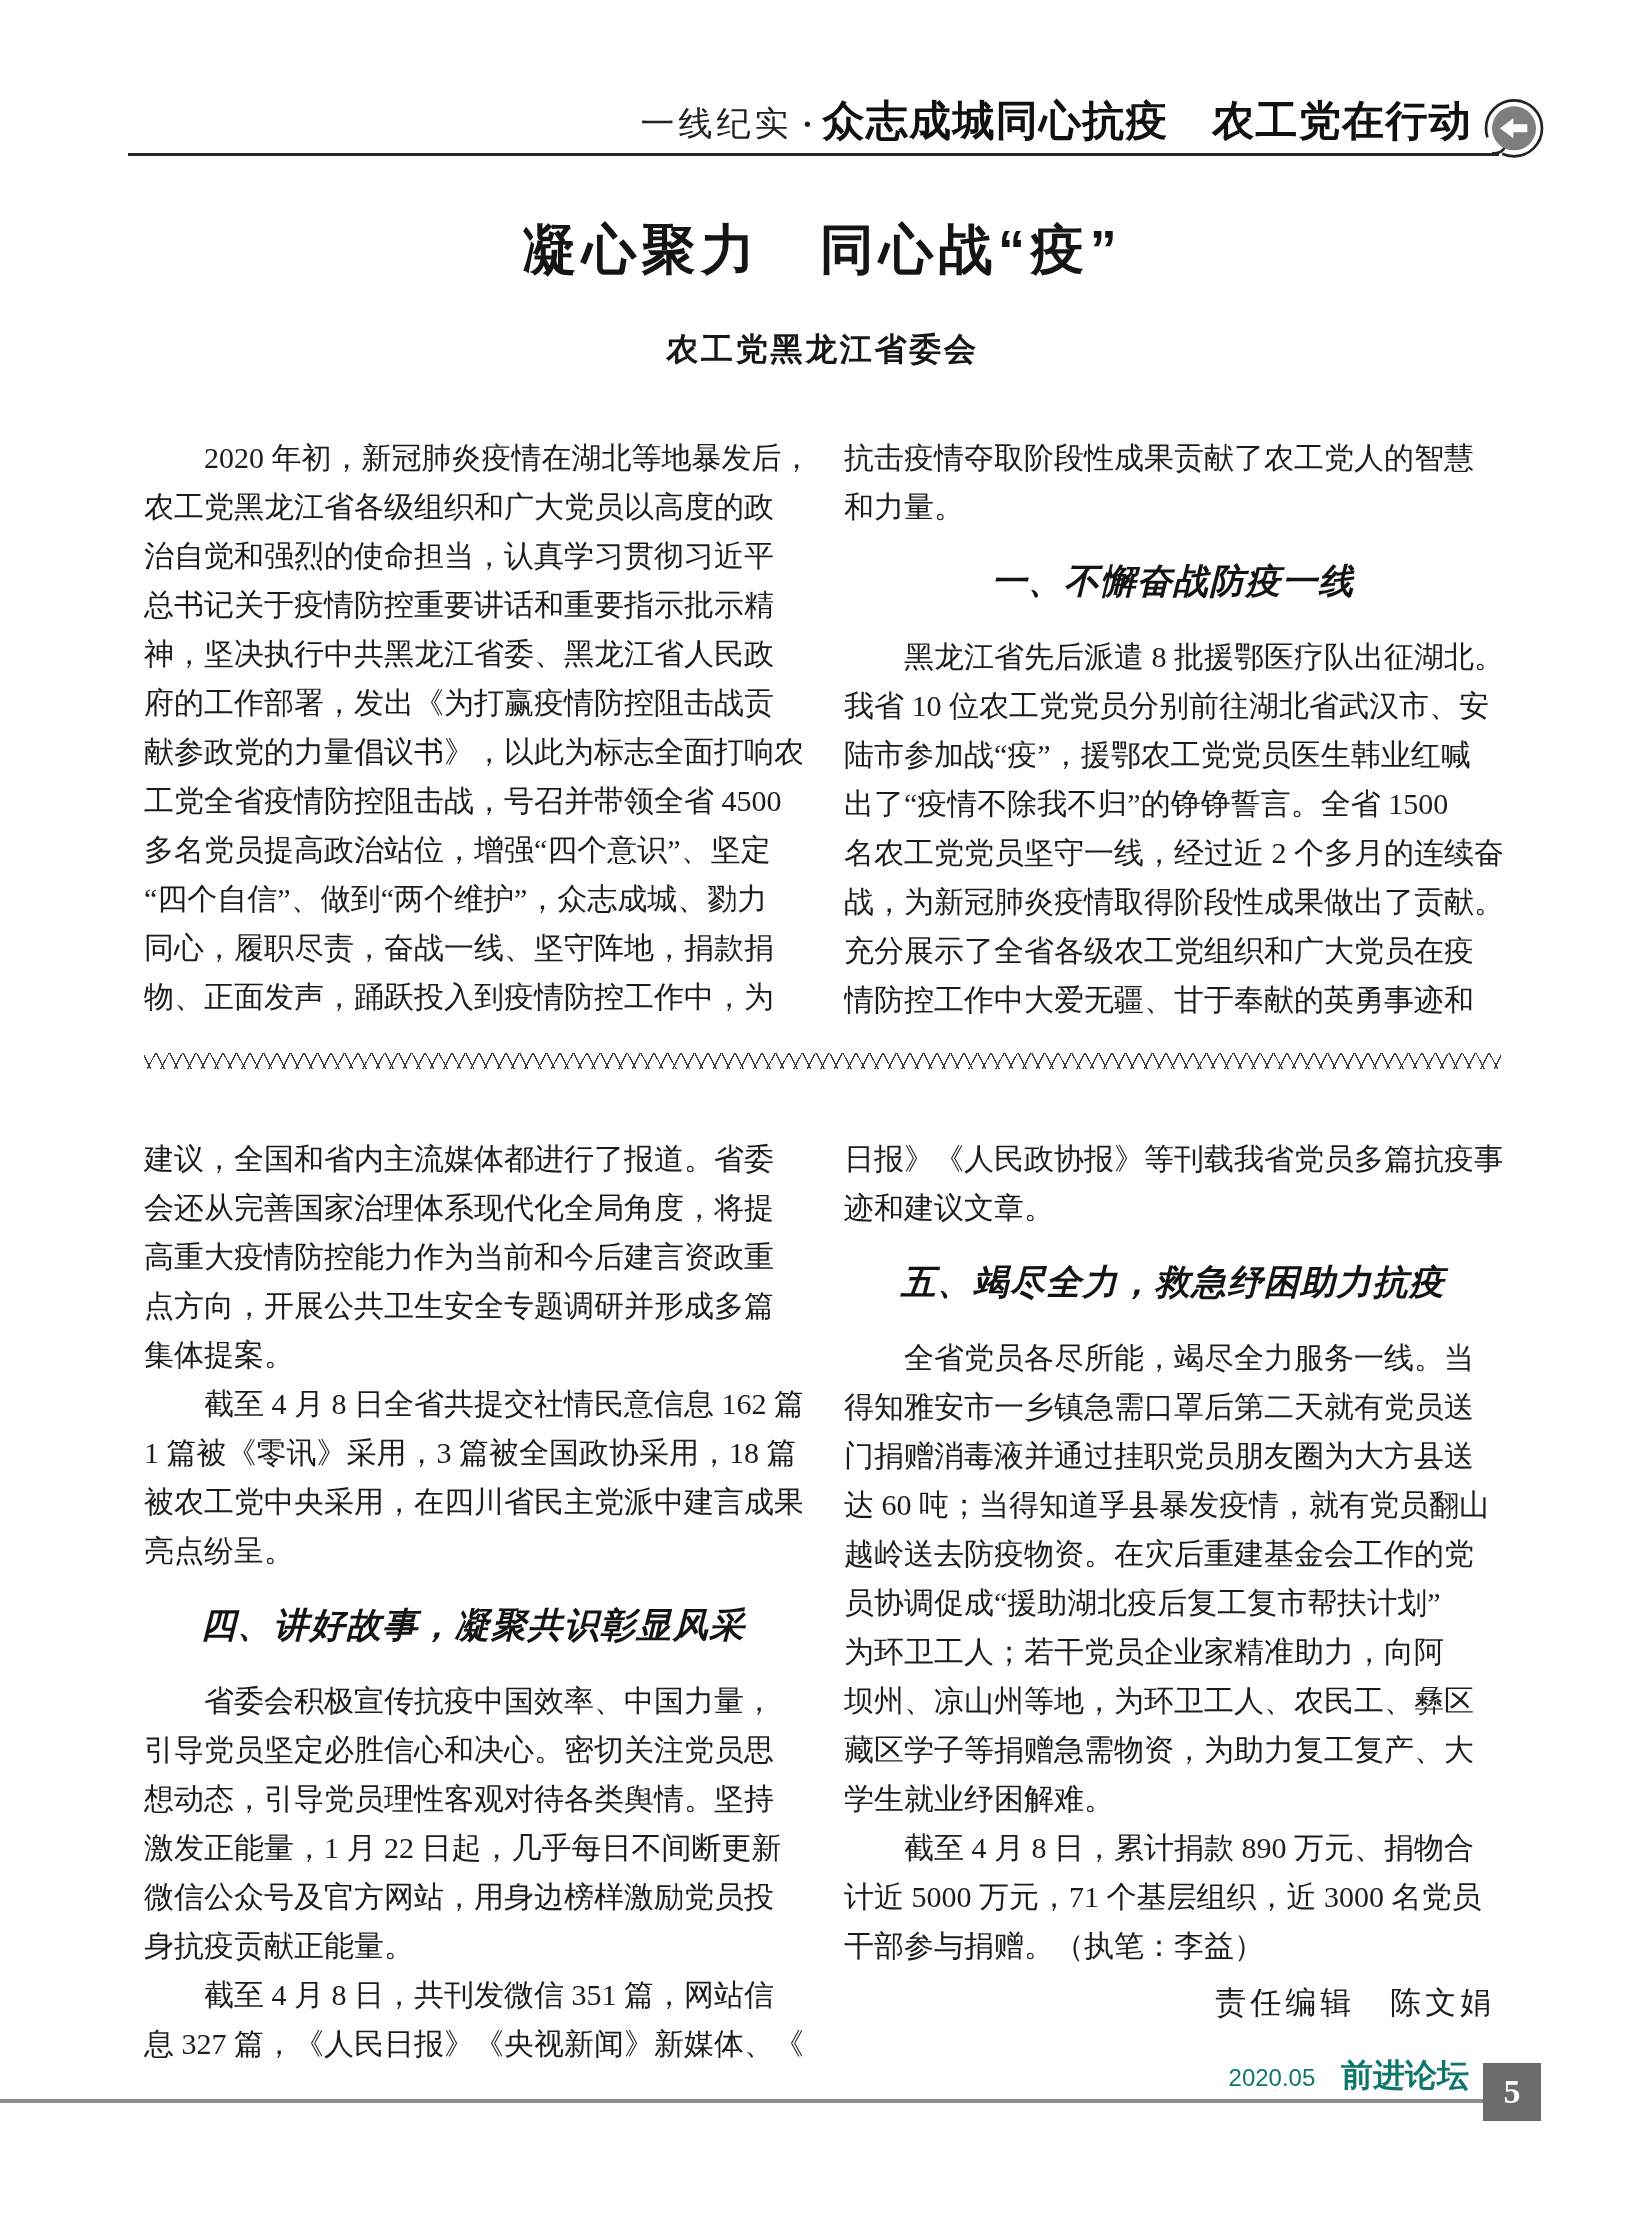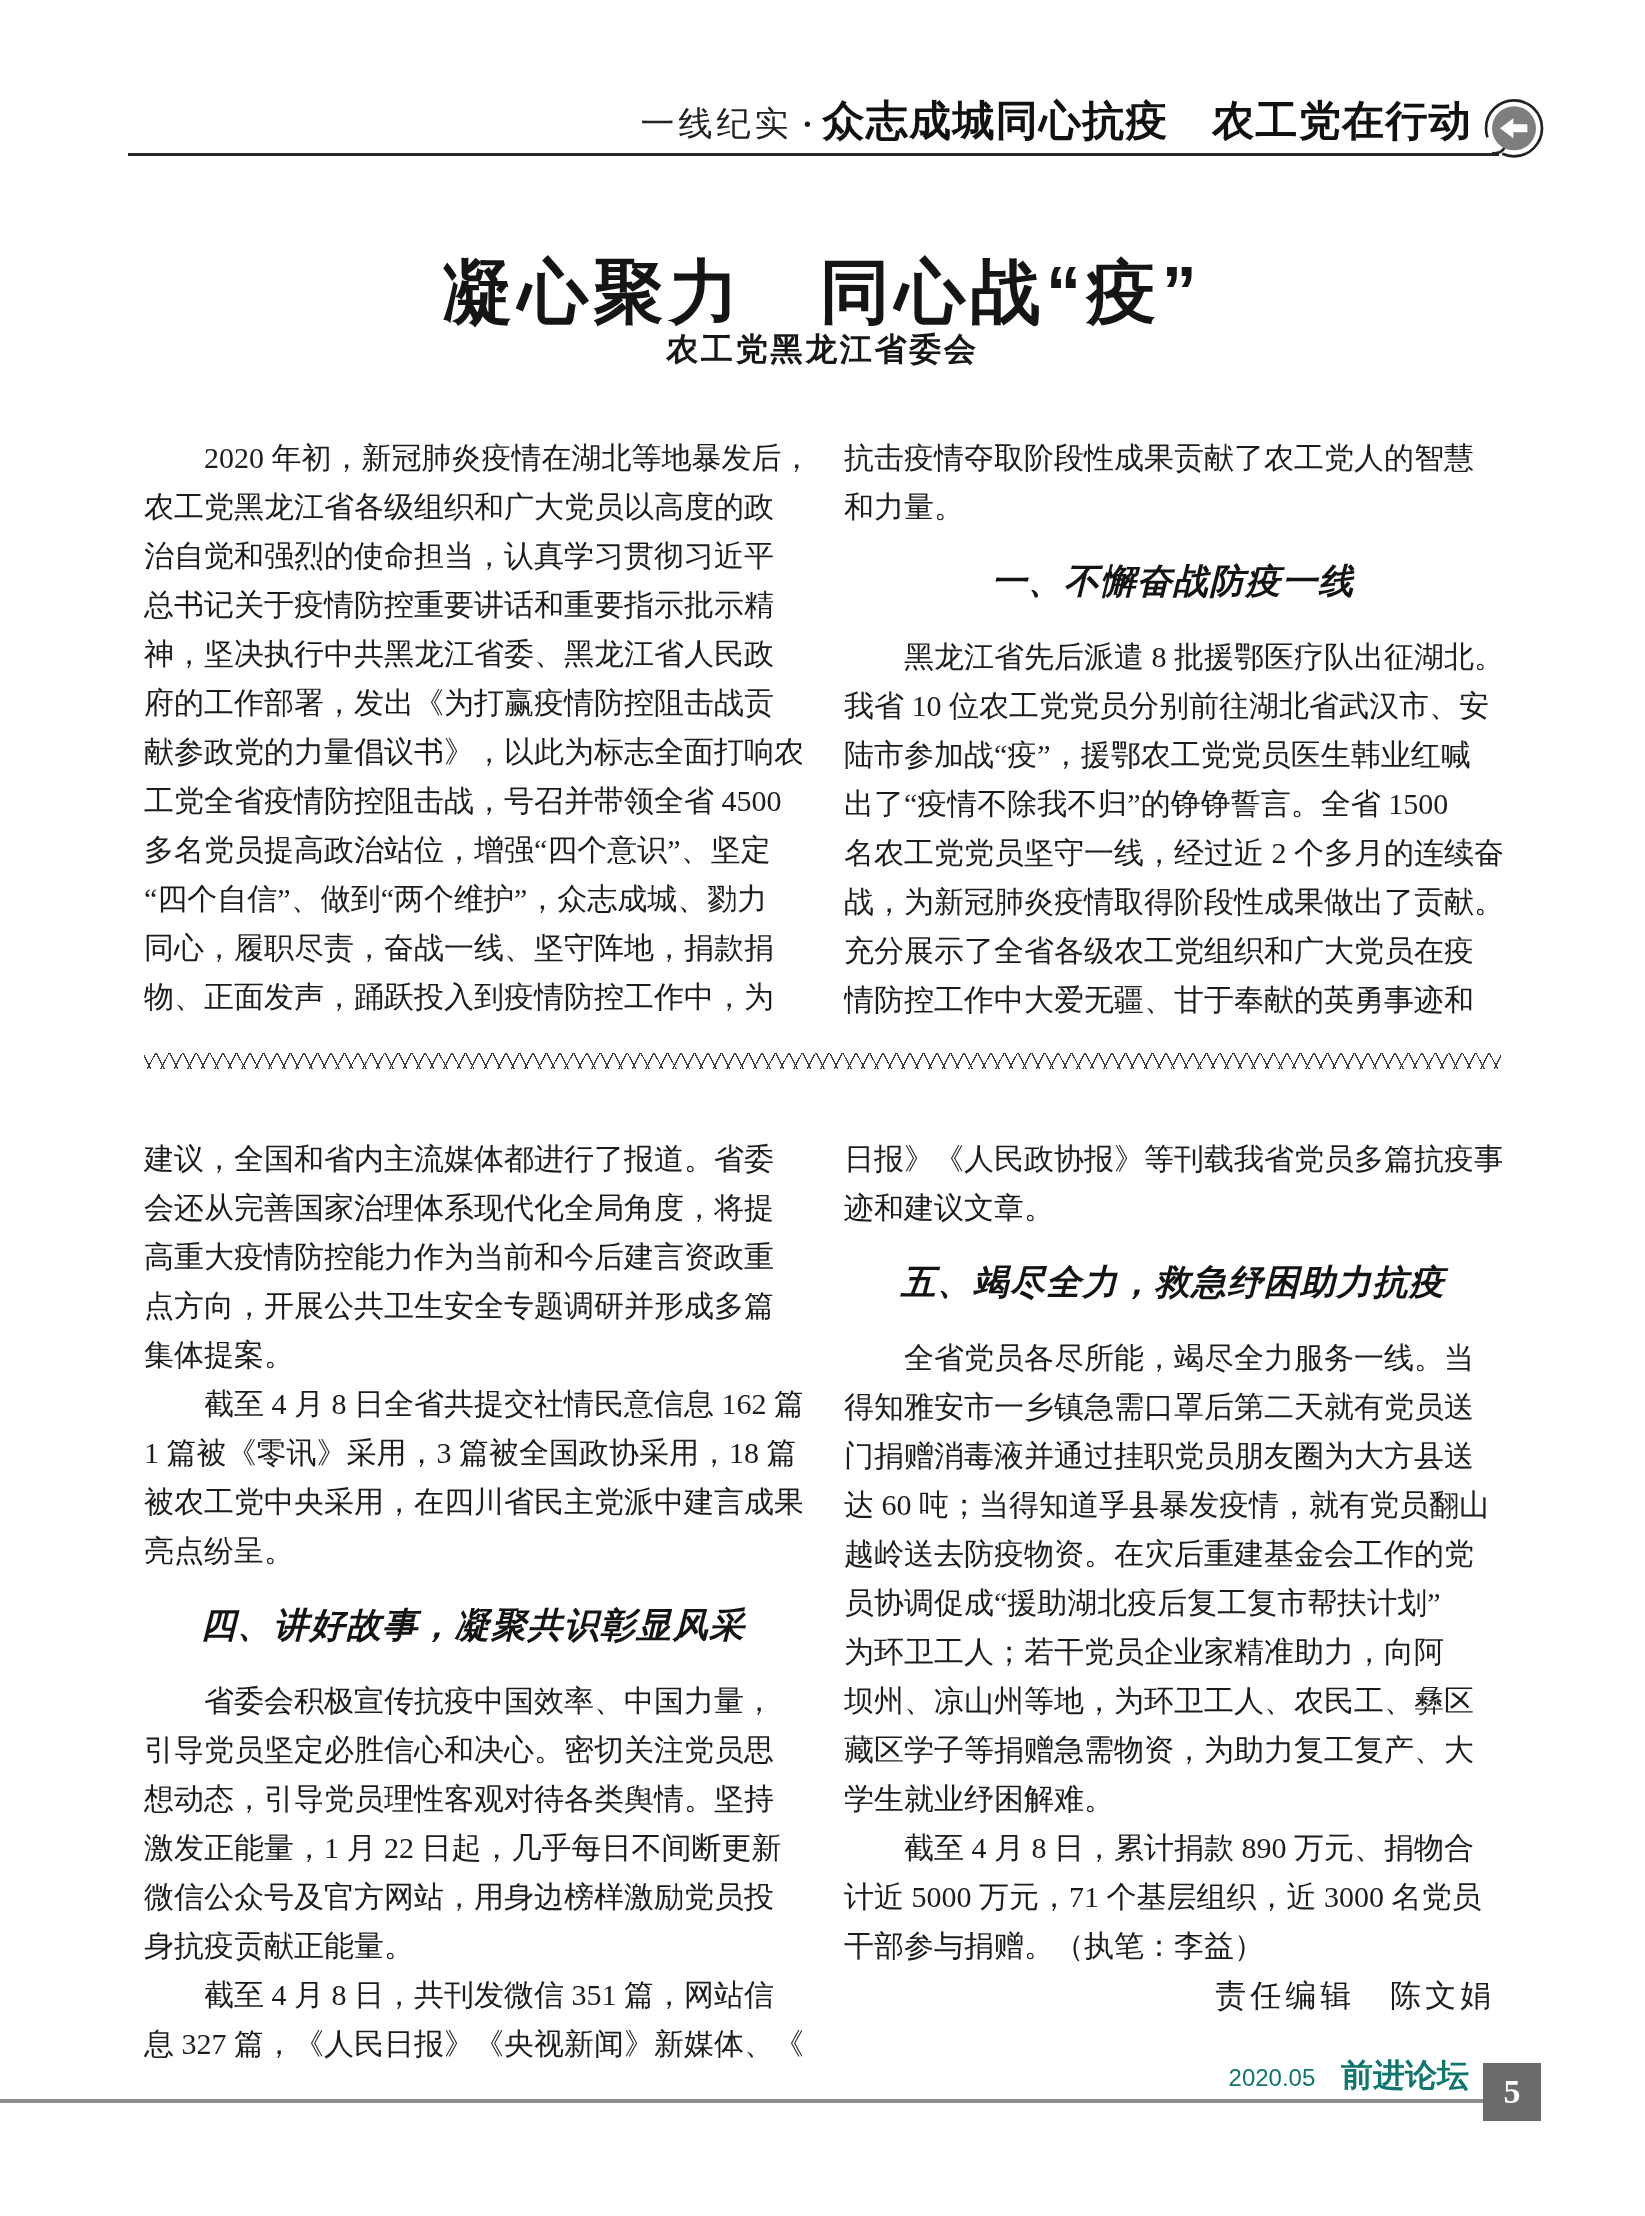--- a/index.html
+++ b/index.html
@@ -28,23 +28,22 @@
   .header-rule{
     position:absolute;top:153px;left:128px;width:1371px;height:3.4px;
     background:#262626;
   }
   .header-icon{position:absolute;top:97px;left:1482px;width:64px;height:64px;}
   
   .article-title{
     position:absolute;top:214px;left:0;width:1645px;
     text-align:center;
     font-family:"Liberation Sans","DejaVu Sans",sans-serif;
-    font-weight:bold;font-size:70px;letter-spacing:5.4px;color:#151515;
+    font-weight:bold;font-size:54px;letter-spacing:5.4px;color:#151515;
     white-space:nowrap;
-    margin-top:32px;
   }
   .article-author{
     position:absolute;top:328px;left:0;width:1645px;
     text-align:center;
     font-family:"Liberation Sans","DejaVu Sans",sans-serif;
     font-weight:bold;font-size:32px;letter-spacing:2.7px;color:#171717;
   }
   
   .col{position:absolute;width:658px;}
   .col-top-left   {top:433px; left:144px;}
@@ -56,21 +55,21 @@
     font-size:30px;letter-spacing:0px;
     white-space:nowrap;overflow:hidden;
   }
   .block-heading{
     height:101px;display:flex;align-items:center;justify-content:center;
     font-weight:bold;font-size:35px;letter-spacing:1.3px;color:#141414;
     font-family:"Liberation Serif","DejaVu Serif",serif;
     font-style:italic;
   }
   .block-byline{
-    margin-top:1px;height:49px;line-height:49px;
+    margin-top:8px;height:49px;line-height:49px;
     text-align:right;font-size:31px;letter-spacing:4px;padding-right:6.7px;
   }
   
   .divider{
     position:absolute;top:1053px;left:144px;width:1357px;height:16px;
     background-image:
       repeating-linear-gradient(63deg, transparent 0 5.4px, #3c3c3c 5.4px 6.7px, transparent 6.7px 12px),
       repeating-linear-gradient(-63deg, transparent 0 5.4px, #3c3c3c 5.4px 6.7px, transparent 6.7px 12px);
   }
   

